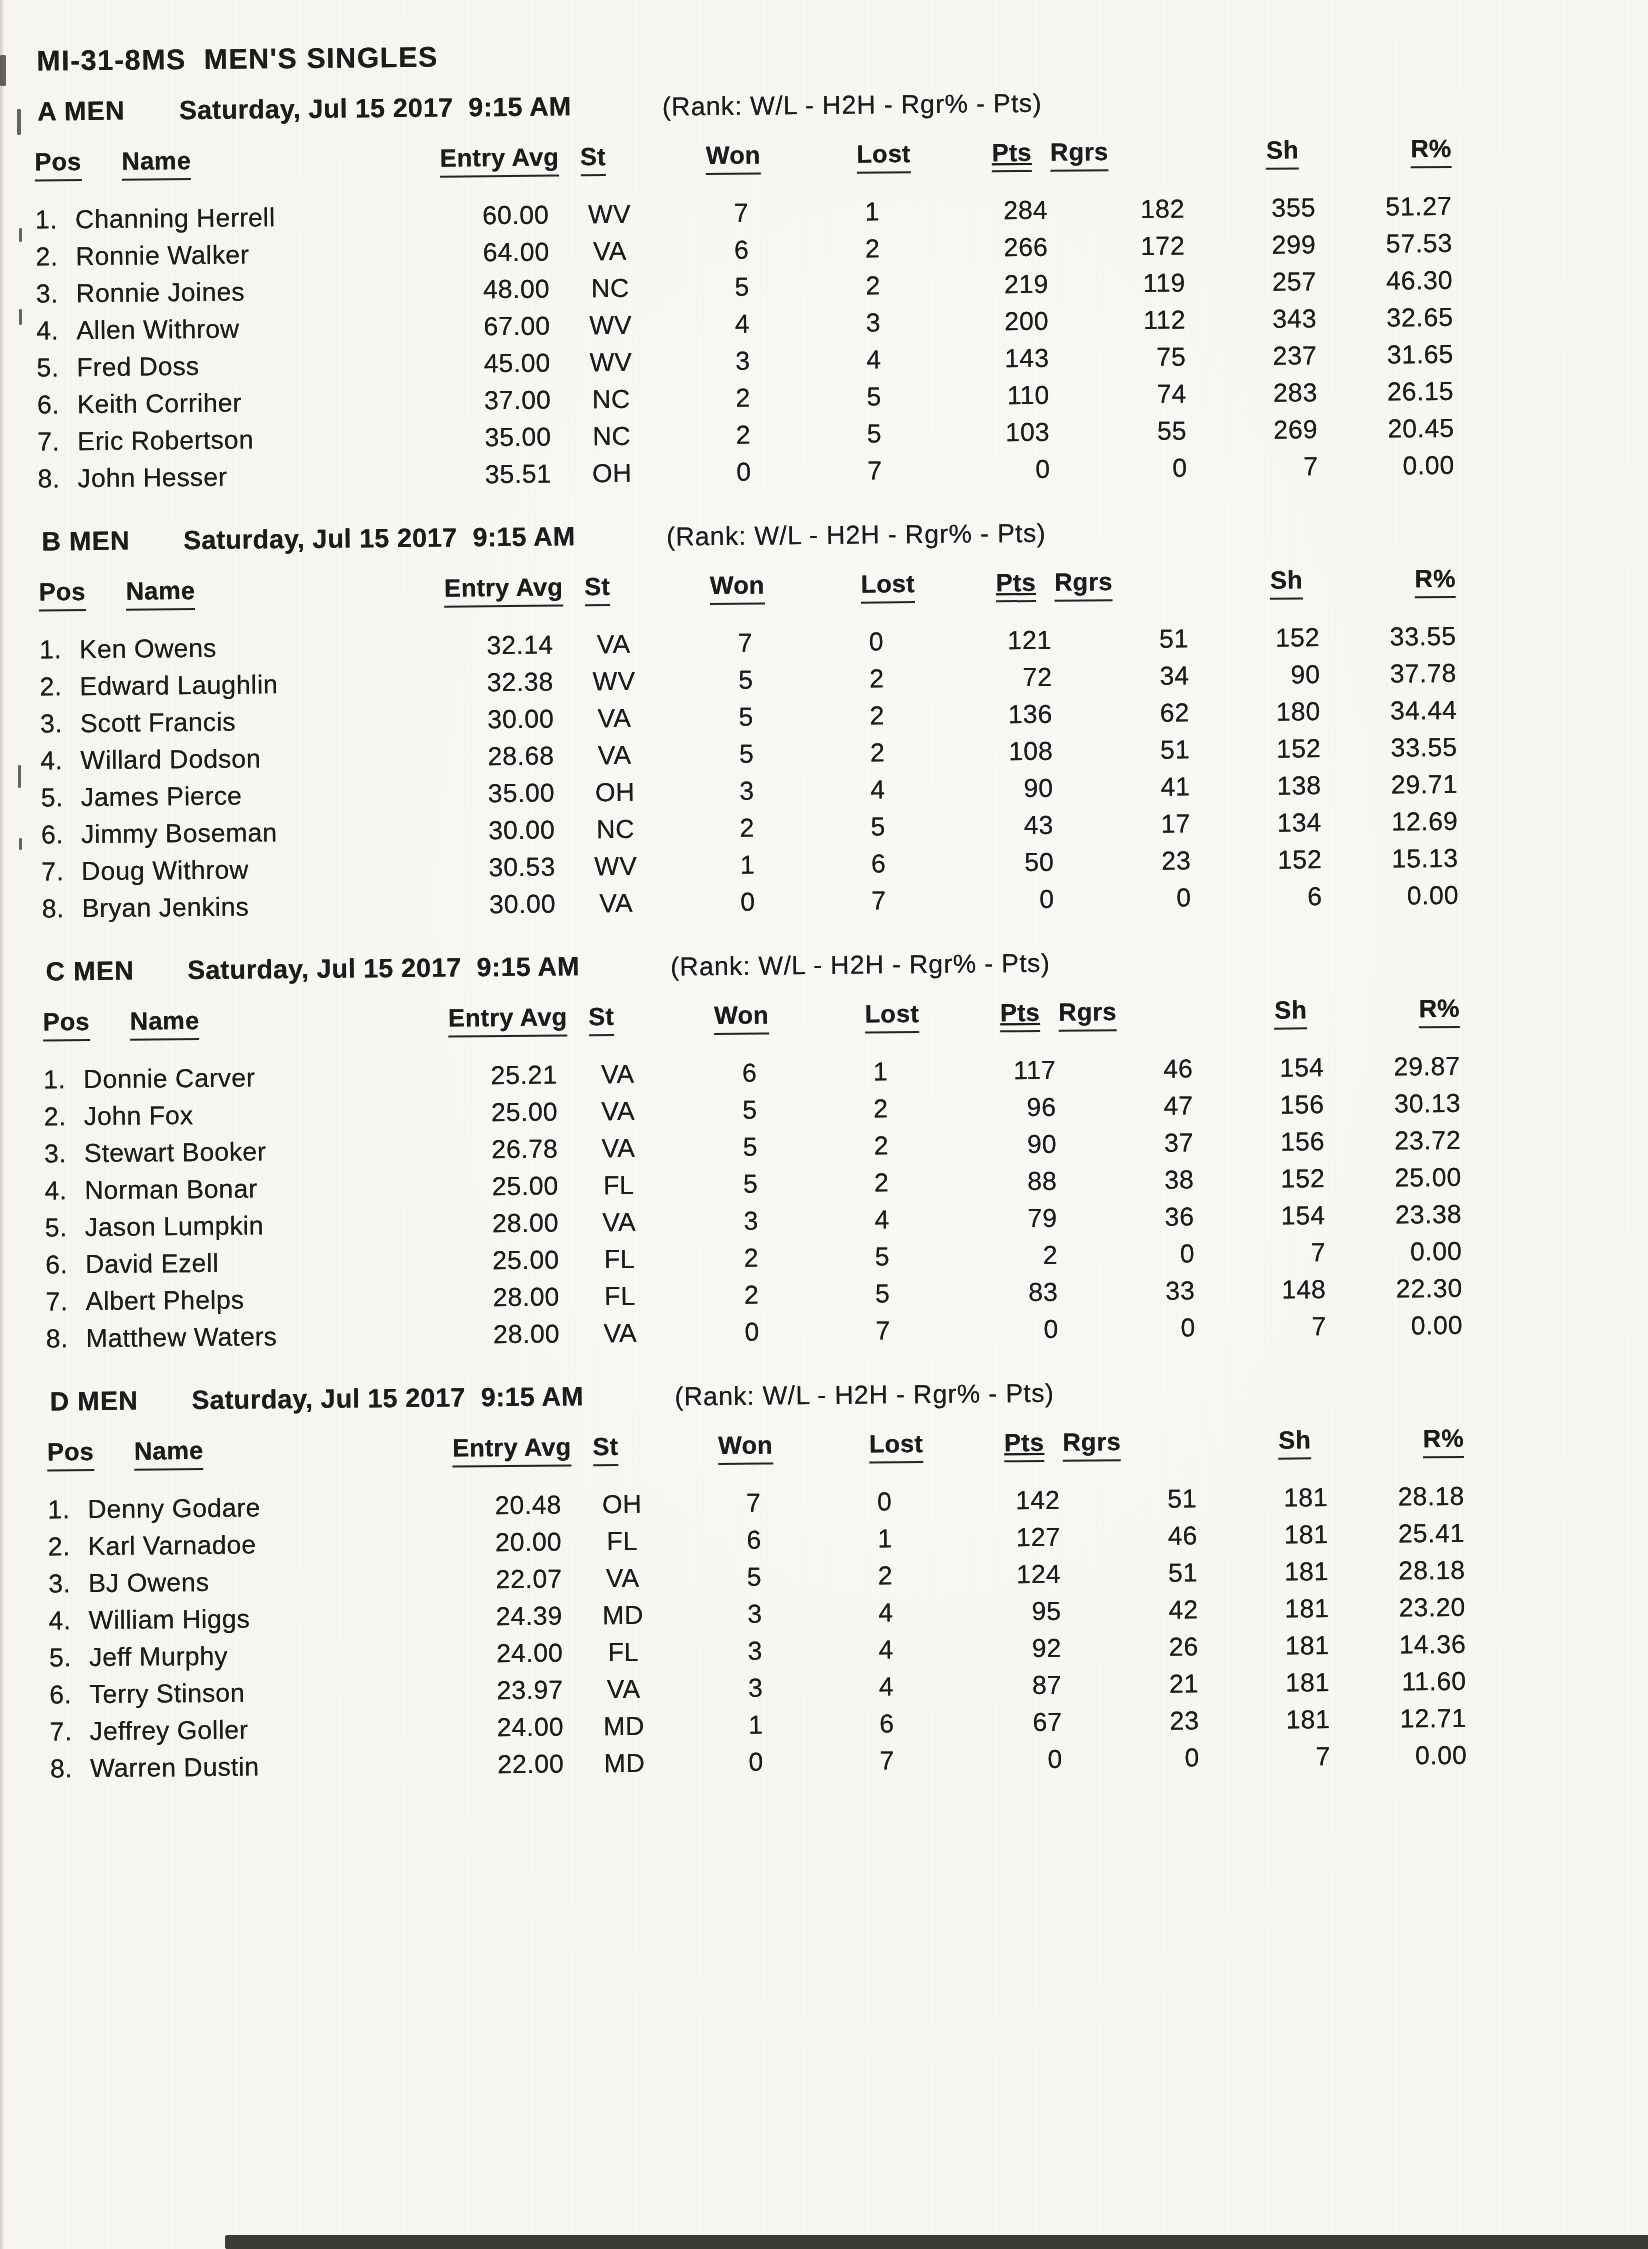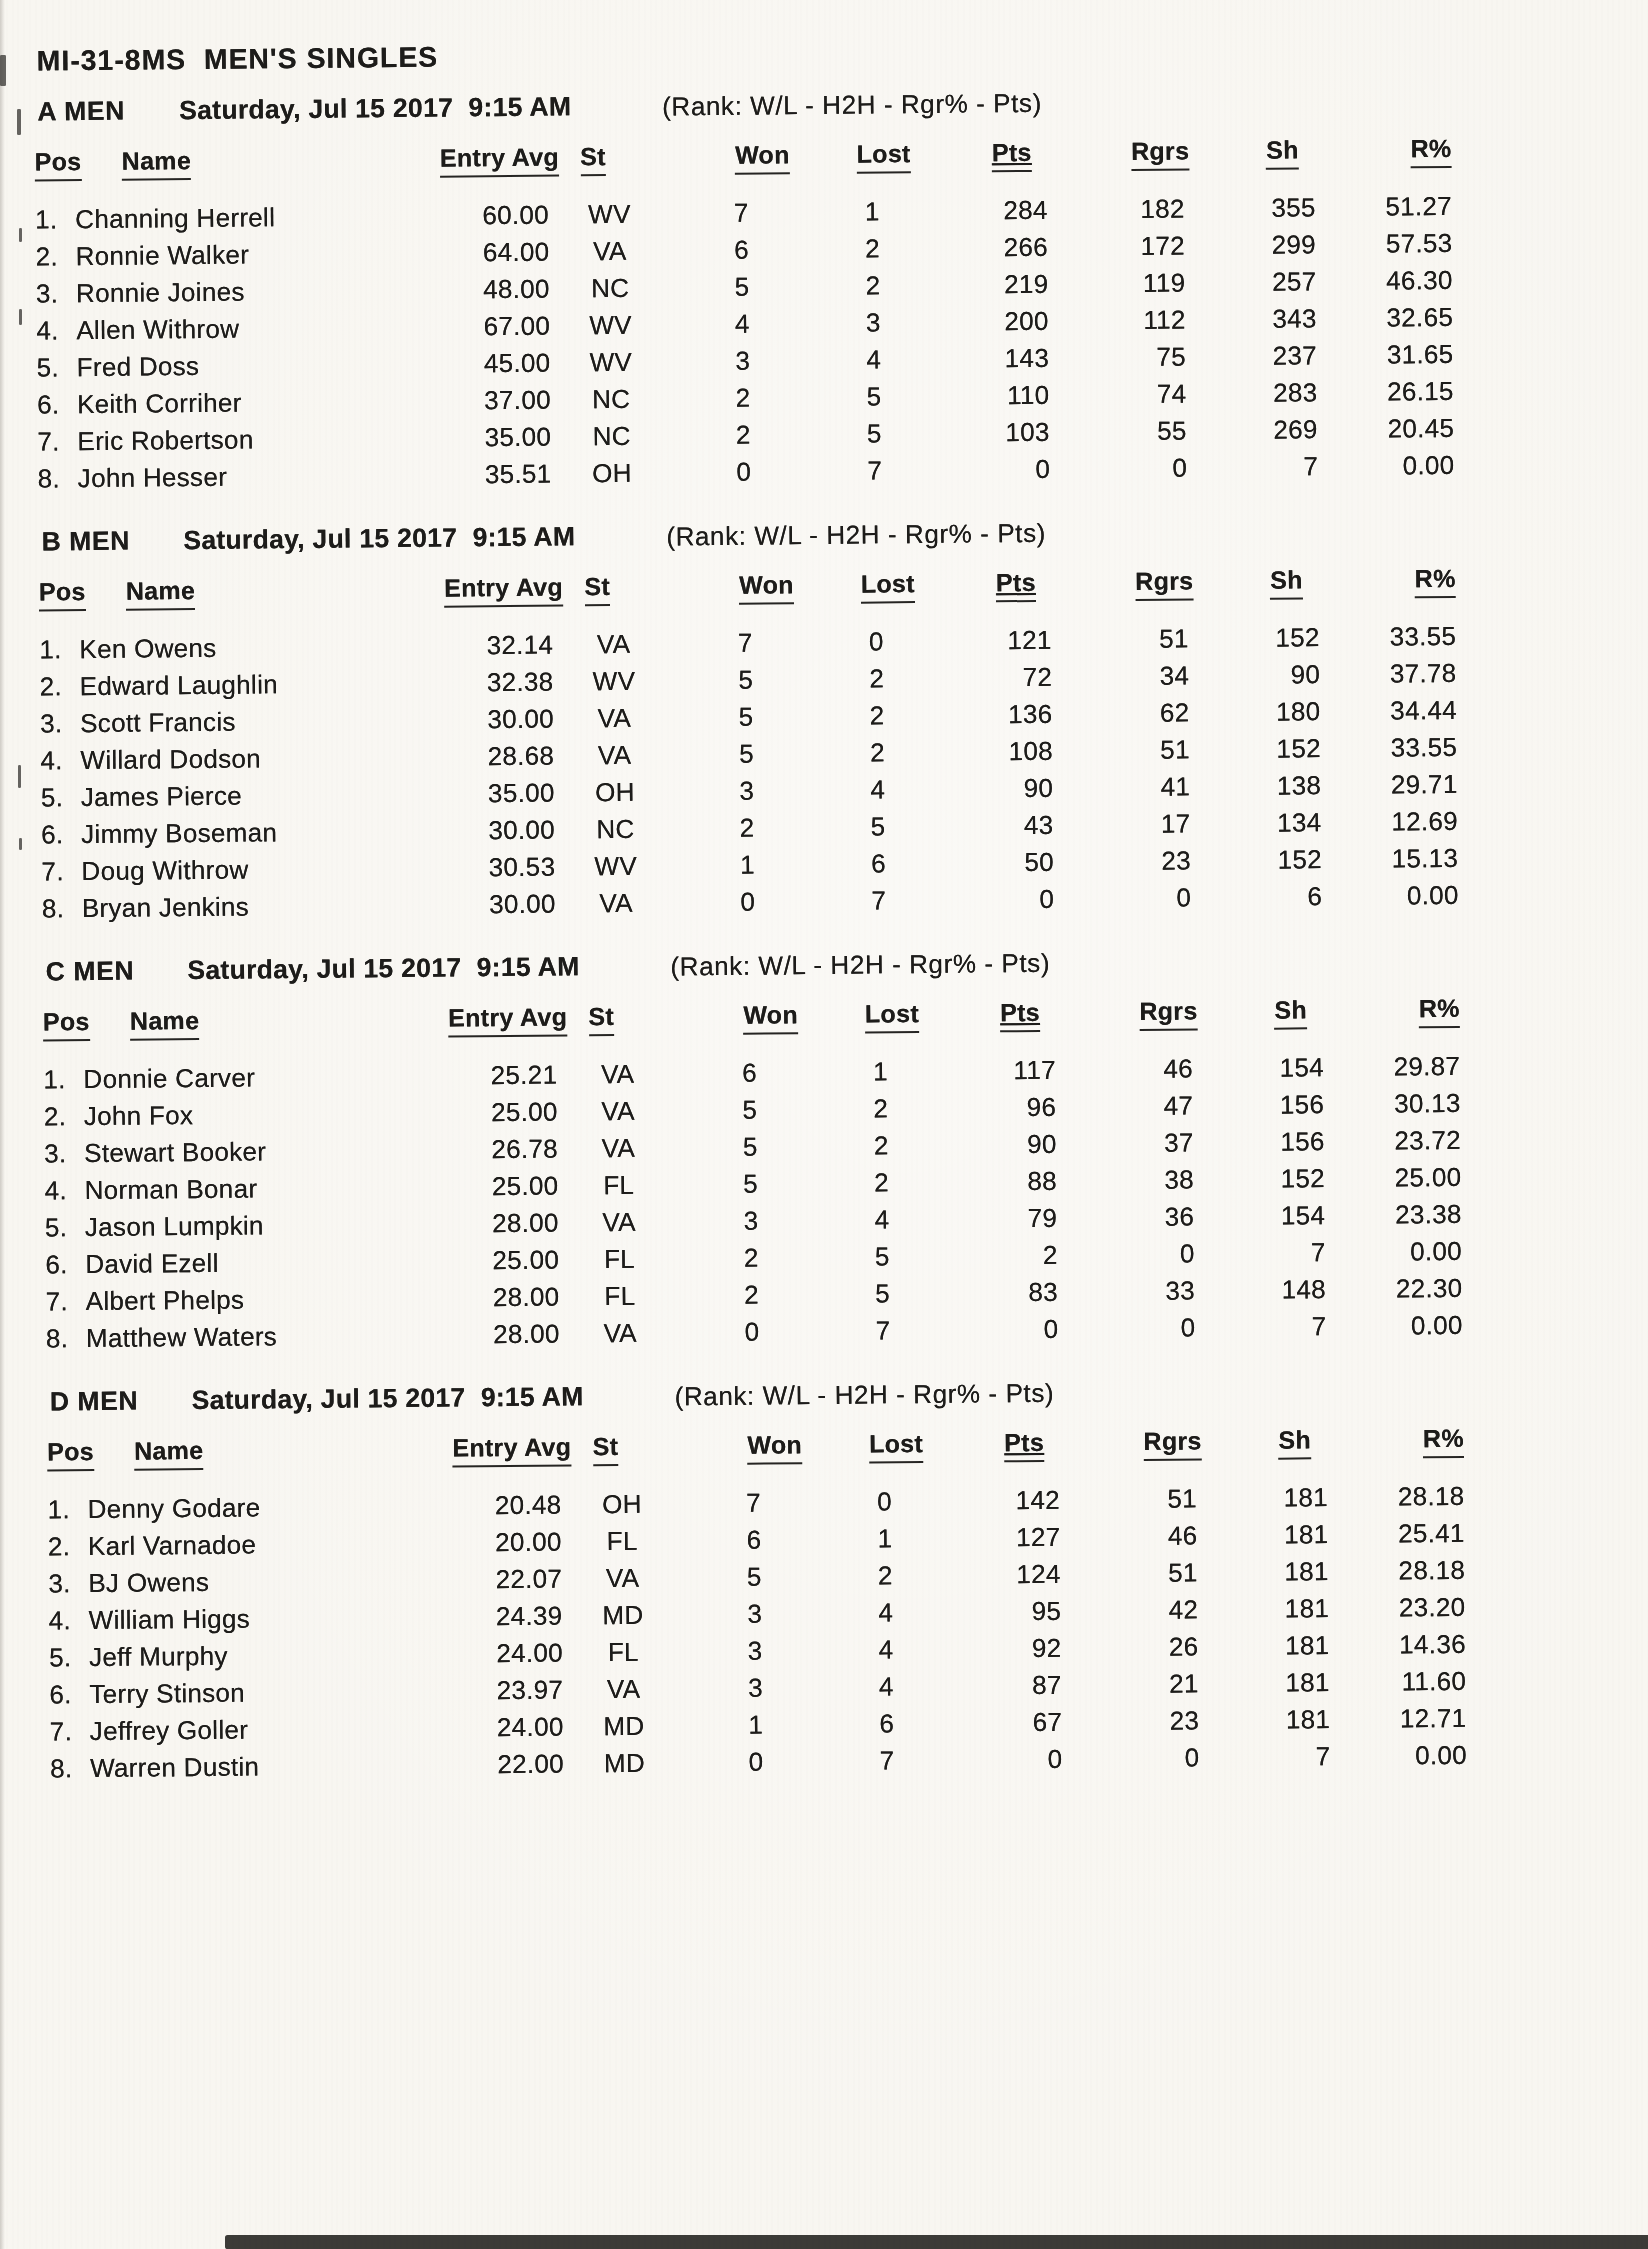--- a/index.html
+++ b/index.html
@@ -51,24 +51,24 @@
     font-size:26px;font-weight:400;letter-spacing:0.3px;
     padding:0;white-space:pre;
     text-shadow:0 0 0.5px rgba(25,24,22,.9);
   }
   .tbl tbody tr{height:37px;}
   
   th.c-pos{text-align:left;margin-top:40px;}
   th.c-name{padding-left:47px;}
   th.c-entry{text-align:right;} th.c-entry .hd{transform:translateX(5.2px);}
   th.c-st{text-align:left;padding-left:26.5px;text-decoration:underline;}
-  th.c-won{text-align:right;} th.c-won .hd{transform:translateX(39px);}
+  th.c-won{text-align:center;} th.c-won .hd{transform:translateX(39px);}
   th.c-lost{text-align:right;} th.c-lost .hd{transform:translateX(31px);}
   th.c-pts{text-align:right;} th.c-pts .hd{transform:translateX(-16px);text-decoration:underline;}
-  th.c-rgrs{text-align:right;} th.c-rgrs .hd{transform:translateX(2.6px);}
+  th.c-rgrs{} th.c-rgrs .hd{transform:translateX(2.6px);}
   th.c-sh{text-align:right;} th.c-sh .hd{transform:translateX(-17px);}
   th.c-rpct{text-align:right;} th.c-rpct .hd{transform:translateX(-3.2px);}
   td.c-pos{text-align:left;}
   td.c-name{text-align:left;}
   td.c-entry{text-align:right;padding-right:5.2px;}
   td.c-st{text-align:center;padding-left:26.5px;}
   td.c-won{text-align:right;padding-right:2.6px;}
   td.c-lost{text-align:right;padding-right:0.6px;}
   td.c-pts{text-align:right;padding-right:0.6px;}
   td.c-rgrs{text-align:right;padding-right:2.6px;}

